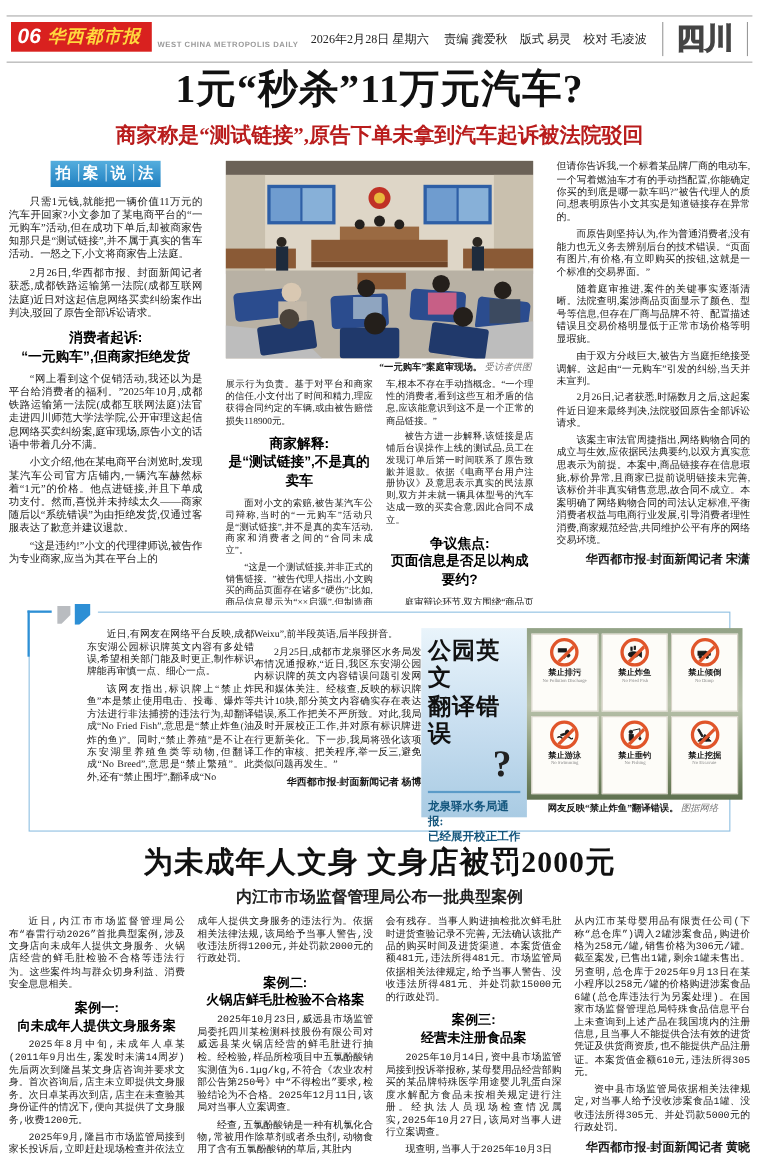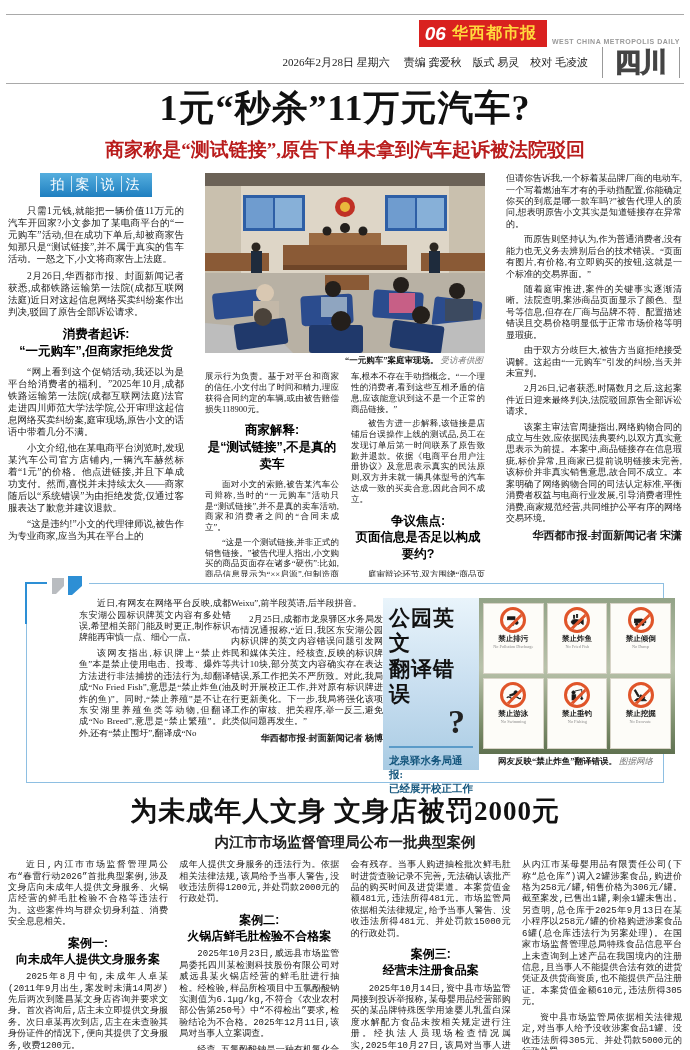--- a/index.html
+++ b/index.html
@@ -2,41 +2,41 @@
 <html><head>
 <meta charset="utf-8">
 <style>
   * { margin:0; padding:0; box-sizing:border-box; }
   html,body { width:690px; background:#fff; }
   body { height:1050px; overflow:hidden; font-family:"Liberation Serif", serif; color:#1a1a1a; position:relative; }
 
   
   .masthead { padding:14px 6px 0 6px; }
   .rule { border-top:1px solid #a9a9a9; }
-  .mast-row { display:flex; align-items:flex-end; justify-content:space-between; padding:5px 4px;flex-direction:column; }
+  .mast-row { display:flex; align-items:flex-start; justify-content:space-between; padding:5px 4px; }
   .brand { display:flex; align-items:flex-end; gap:5px; }
   .brand-red { background:#d9211f; color:#fff; display:flex; align-items:center; gap:6px; padding:2px 10px 2px 6px; height:27px; }
   .pagenum { font-family:"Liberation Sans",sans-serif; font-weight:bold; font-style:italic; font-size:19px; }
-  .paper-cn { color:#ffd83d; font-weight:bold; font-size:16px; letter-spacing:1px; }
+  .paper-cn { color:#ffd83d; font-weight:bold; font-style:italic; font-size:16px; letter-spacing:1px; }
   .paper-en { color:#9a9a9a; font-family:"Liberation Sans",sans-serif; font-weight:bold; font-size:7px; letter-spacing:.5px; padding-bottom:2px; }
   .mast-right { display:flex; align-items:center; gap:14px; }
   .dateline,.staff { font-size:11px; color:#222; }
   .region { font-size:26px; font-weight:bold; padding:0 12px; border-left:1px solid #999; border-right:1px solid #999; color:#fdfdfd; -webkit-text-stroke:1.2px #444; line-height:1.2; }
 
   
   .a1-headline { font-size:36px; font-weight:bold; text-align:center; letter-spacing:1px; color:#111; }
   .a1-subhead { font-size:19px; font-weight:bold; text-align:center; margin-top:4px; color:#b91c1c; font-family:"Liberation Serif",serif; }
   .a1-body { display:flex; justify-content:space-between; padding:10px 8px 0 8px; height:414px; overflow:hidden; }
   .colA { width:176px; overflow:hidden; }
   .colB { width:280px; overflow:hidden; }
   .colC { width:176px; overflow:hidden; font-size:9px; }
   p.art { font-size:9.5px; line-height:1.27; text-align:justify; margin-bottom:4px; }
   .colC p.art { font-size:9px; }
   .ind { text-indent:2em; }
-  .badge { background:linear-gradient(180deg,#55aede,#1f7fc0); color:#fff; font-family:"Liberation Sans",sans-serif; font-weight:normal; font-size:14px; text-align:center; width:112px; margin:0 auto 8px auto; padding:3px 0; letter-spacing:2px; }
+  .badge { background:linear-gradient(180deg,#55aede,#1f7fc0); color:#fff; font-family:"Liberation Sans",sans-serif; font-weight:bold; font-size:14px; text-align:center; width:100px; margin:0 auto 8px auto; padding:3px 0; letter-spacing:2px; }
   .badge span+span { border-left:1px solid rgba(255,255,255,.75); padding-left:4px; margin-left:4px; }
   .crosshead { font-family:"Liberation Sans",sans-serif; font-size:12.5px; font-weight:bold; text-align:center; margin:8px 0 6px 0; line-height:1.35; color:#000; }
   .crosshead span { display:block; }
   figure { width:280px; }
   .photo-svg { display:block; width:280px; height:180px; }
   figcaption { font-size:8.5px; text-align:right; padding:2px 2px 4px 0; }
   figcaption .cap-b { font-weight:bold; }
   figcaption .cap-i { font-style:italic; color:#777; }
   .subcols { display:flex; justify-content:space-between; }
   .subcol { width:134px; overflow:hidden; }

